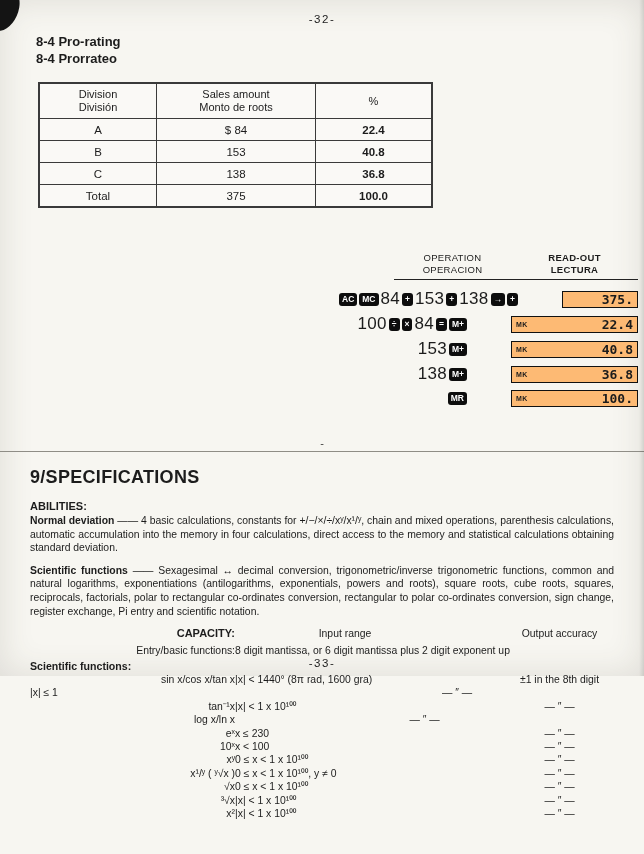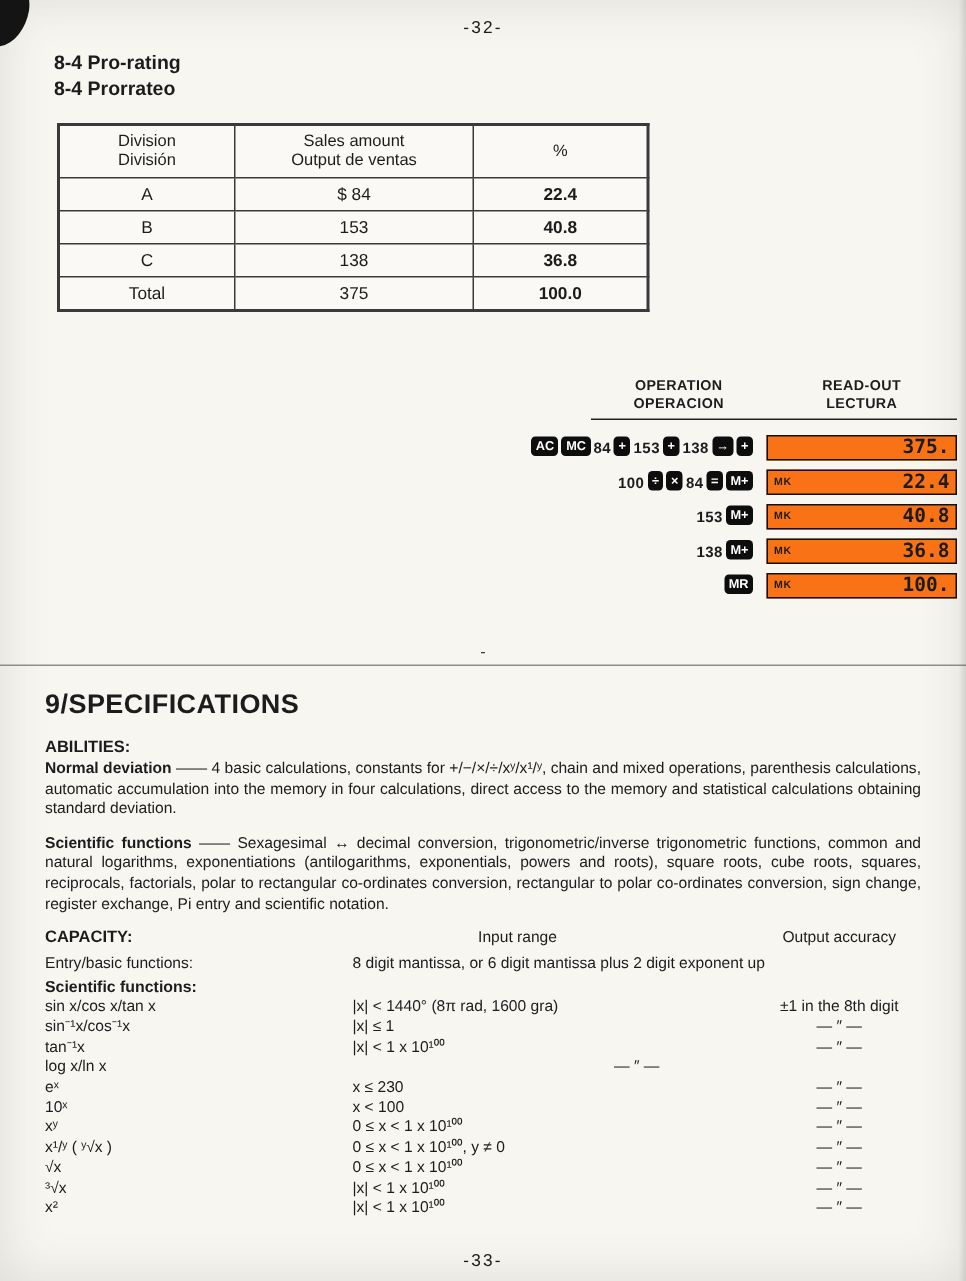--- a/index.html
+++ b/index.html
@@ -2,21 +2,21 @@
 <html><head>
 <meta charset="utf-8">
 <style>
   html,body { margin:0; padding:0; }
   body {
     width:644px; height:854px; overflow:hidden; position:relative;
     background:#f7f6f1; color:#1c1c1c;
     font-family:"Liberation Sans", sans-serif;
   }
   .page {
-    position:relative; width:644px; height:854px; box-sizing:border-box;
+    position:relative; width:644px; height:676px; box-sizing:border-box;
     box-shadow: inset 0 0 34px rgba(70,62,48,.14);
   }
   .corner-blotch {
     position:absolute; top:-12px; left:-10px; width:28px; height:44px;
     background:#141414; border-radius:50%; transform:rotate(24deg);
   }
   .edge-right {
     position:absolute; right:0; top:0; width:5px; height:100%;
     background:linear-gradient(to left, rgba(0,0,0,.10), transparent);
   }
@@ -25,49 +25,50 @@
 
   table.sales { border-collapse:collapse; margin:15px 0 0 38px; border:2px solid #3a3a3a; background:rgba(255,255,255,.35); }
   table.sales th, table.sales td { border:1px solid #3a3a3a; text-align:center; }
   table.sales th { font-weight:normal; font-size:11px; line-height:13px; padding:4px 2px; }
   table.sales td { font-size:11.5px; height:21px; padding:0 4px; }
   .col-div { width:112px; } .col-sales { width:154px; } .col-pct { width:111px; }
   td.pct { font-weight:bold; }
 
   .operation-panel { width:300px; margin-left:338px; margin-top:44px; }
   .panel-header { display:flex; margin-left:56px; border-bottom:1.5px solid #222; padding-bottom:3px; }
-  .panel-header .oph { flex:1; text-align:center; font-weight:bold; font-size:9.5px; line-height:12px; letter-spacing:.3px; }
+  .panel-header .oph { flex:1; text-align:center; font-weight:normal; font-size:9.5px; line-height:12px; letter-spacing:.3px; }
   .panel-header .roh { width:127px; text-align:center; font-weight:bold; font-size:9.5px; line-height:12px; letter-spacing:.3px; }
   .panel-rows { margin-top:9px; }
   .op-row { display:flex; align-items:center; margin-bottom:5px; }
   .op-tokens { flex:1; text-align:right; padding-right:8px; white-space:nowrap; }
   .key {
     display:inline-block; background:#0d0d0d; color:#fff;
     font-size:8.5px; font-weight:bold; line-height:1;
     padding:2.5px 3px; border-radius:3px; margin:0 1px; vertical-align:2px;
   }
-  .num { font-weight:bold; font-size:10px; letter-spacing:.3px; margin:0 1px; }
+  .num { font-weight:normal; font-size:17px; letter-spacing:.3px; margin:0 1px; }
   .readout {
     width:127px; height:17px; box-sizing:border-box; border:1.5px solid #111;
-    background:#f97316; display:flex; align-items:center; justify-content:space-between;
+    background:#fdba74; display:flex; align-items:center; justify-content:space-between;
     padding:0 4px;
+    margin-left:35px;
   }
   .readout .ind { font-size:7px; font-weight:bold; letter-spacing:.5px; }
   .readout .val { font-family:"DejaVu Sans Mono", monospace; font-size:13px; font-weight:600; }
 
   .divider-mark { text-align:center; margin-top:30px; height:12px; font-size:11px; color:#3e3e3e; }
   .spec-section { border-top:1px solid #8f8d86; margin-top:2px; padding:10px 30px 0 30px; }
   .spec-title { font-size:18px; font-weight:bold; letter-spacing:.3px; line-height:22px; margin:4px 0 12px 0; }
   .sub-heading { font-size:11px; font-weight:bold; margin:6px 0 2px 0; }
   .para { font-size:10.4px; line-height:13.6px; text-align:justify; margin:2px 0 9px 0; }
   .para .lead { font-weight:bold; }
 
   .cap-row, .spec-row, .entry-row { display:flex; font-size:10.4px; line-height:13.4px; }
   .cap-row { margin:8px 0 3px 0; }
-  .c1 { width:205px; } .c2 { width:270px; } .c3 { flex:1; text-align:center; }
+  .c1 { width:205px;text-align:right; } .c2 { width:270px; } .c3 { flex:1; text-align:center; }
   .cap-label { font-weight:bold; font-size:11px; }
   .c2.header { text-align:center; padding-right:50px; box-sizing:border-box; }
   .entry-val { flex:1; }
   .sci-label { font-weight:bold; margin:3px 0 1px 0; font-size:10.6px; }
 
   .page-num-bottom {
     position:absolute; bottom:7px; left:0; width:100%;
     text-align:center; font-size:11.5px; letter-spacing:1.5px;
   }
 </style>
@@ -87,21 +88,21 @@
 
   <table class="sales">
     <thead>
       <tr>
         <th class="col-div">
           <div>Division</div>
           <div>División</div>
         </th>
         <th class="col-sales">
           <div>Sales amount</div>
-          <div>Output de ventas</div>
+          <div>Monto de roots</div>
         </th>
         <th class="col-pct">%</th>
       </tr>
     </thead>
     <tbody>
       <tr>
         <td>A</td>
         <td>$ 84</td>
         <td class="pct">22.4</td>
       </tr>
@@ -213,21 +214,20 @@
     </div>
 
     <div class="sci-label">Scientific functions:</div>
 
     <div class="spec-row">
       <div class="c1">sin x/cos x/tan x</div>
       <div class="c2">|x| &lt; 1440° (8π rad, 1600 gra)</div>
       <div class="c3">±1 in the 8th digit</div>
     </div>
     <div class="spec-row">
-      <div class="c1">sin⁻¹x/cos⁻¹x</div>
       <div class="c2">|x| ≤ 1</div>
       <div class="c3">— ″ —</div>
     </div>
     <div class="spec-row">
       <div class="c1">tan⁻¹x</div>
       <div class="c2">|x| &lt; 1 x 10¹⁰⁰</div>
       <div class="c3">— ″ —</div>
     </div>
     <div class="spec-row">
       <div class="c1">log x/ln x</div>

